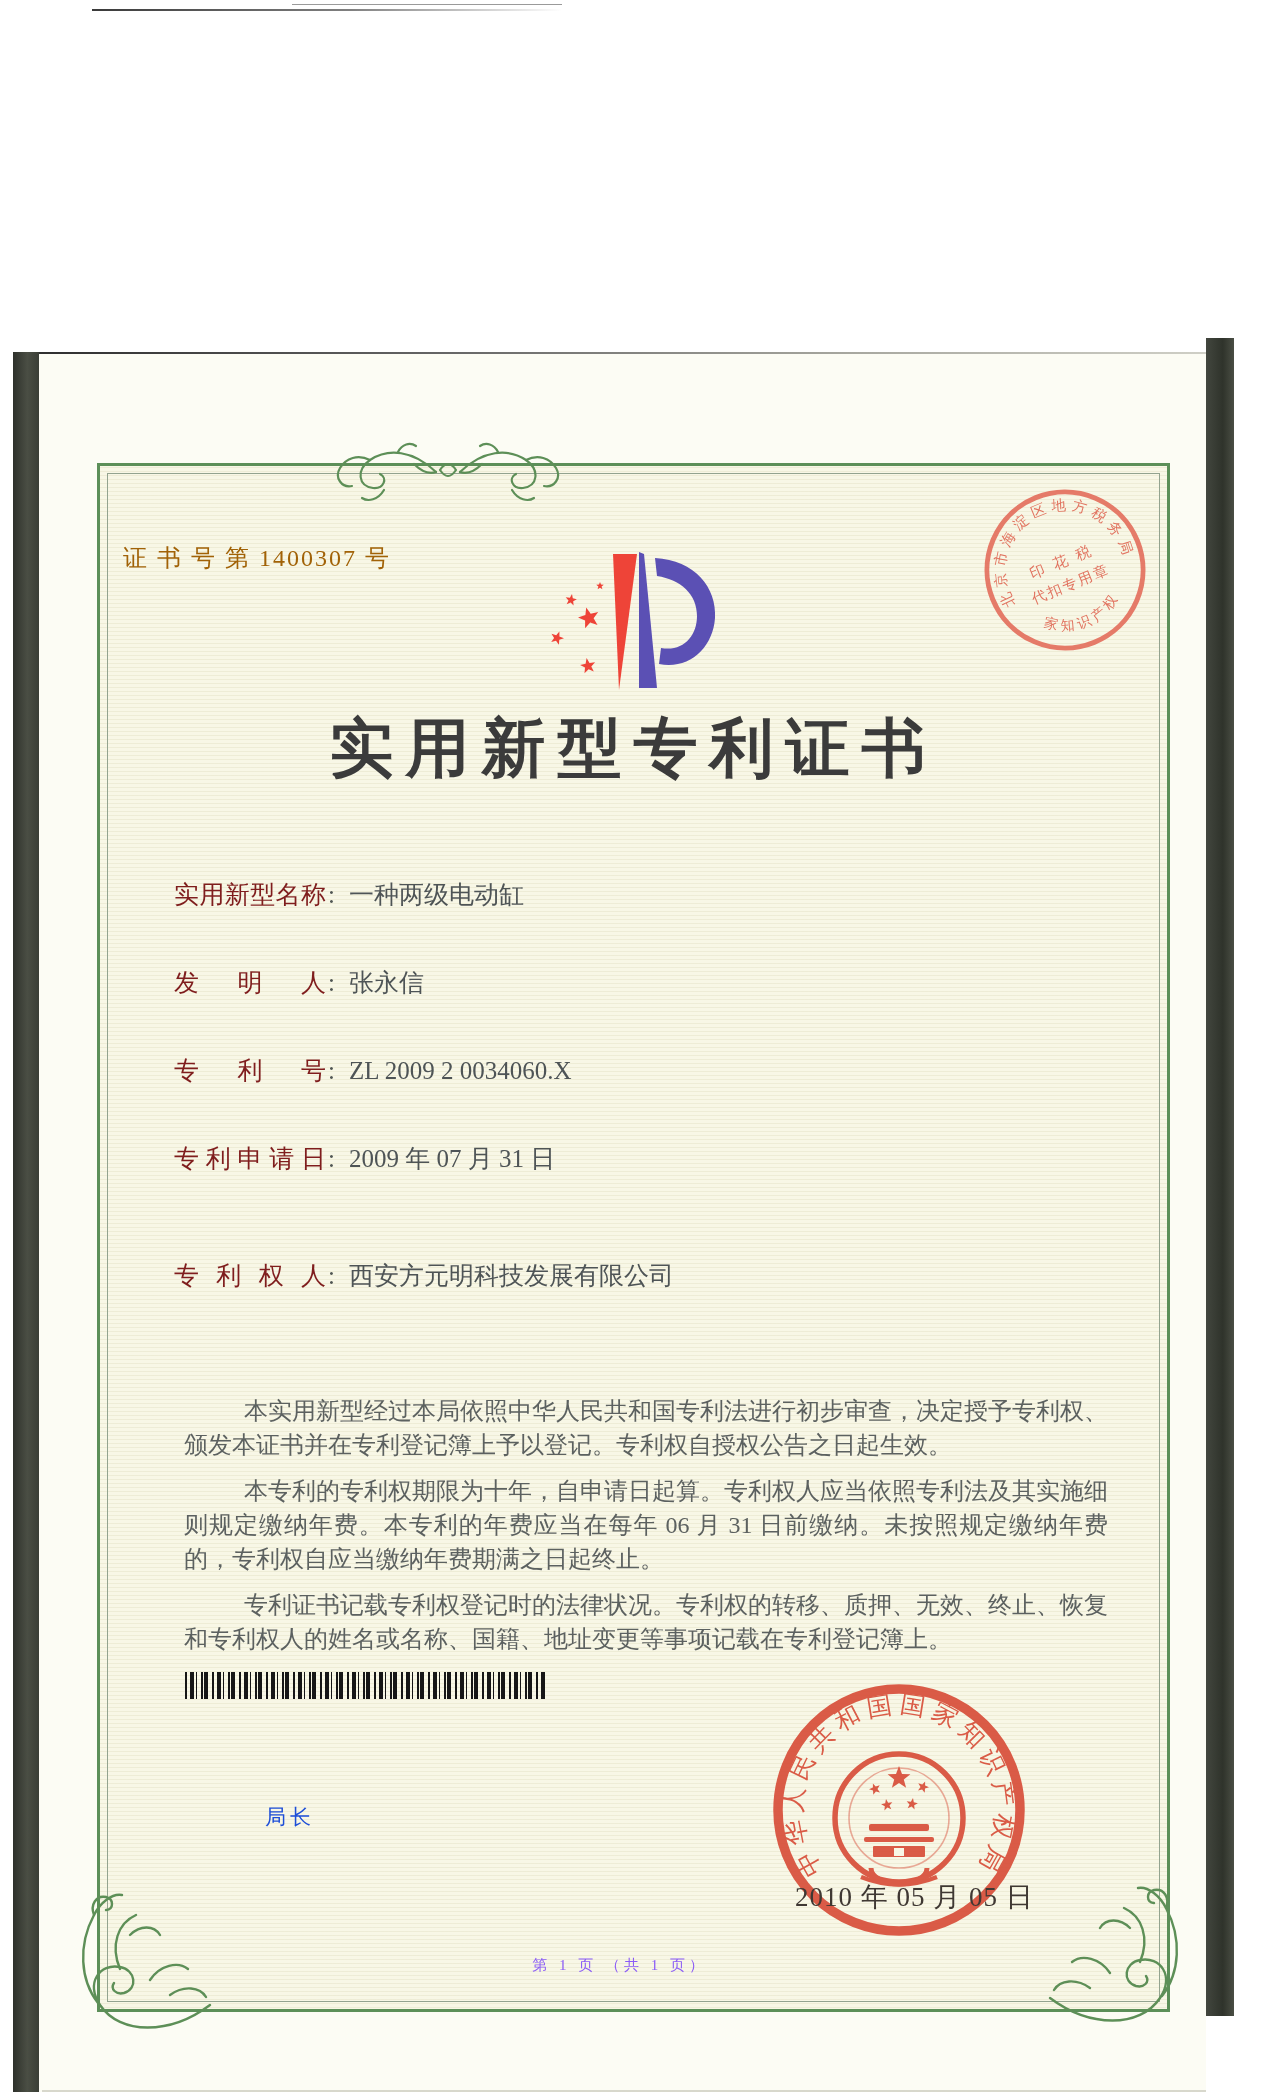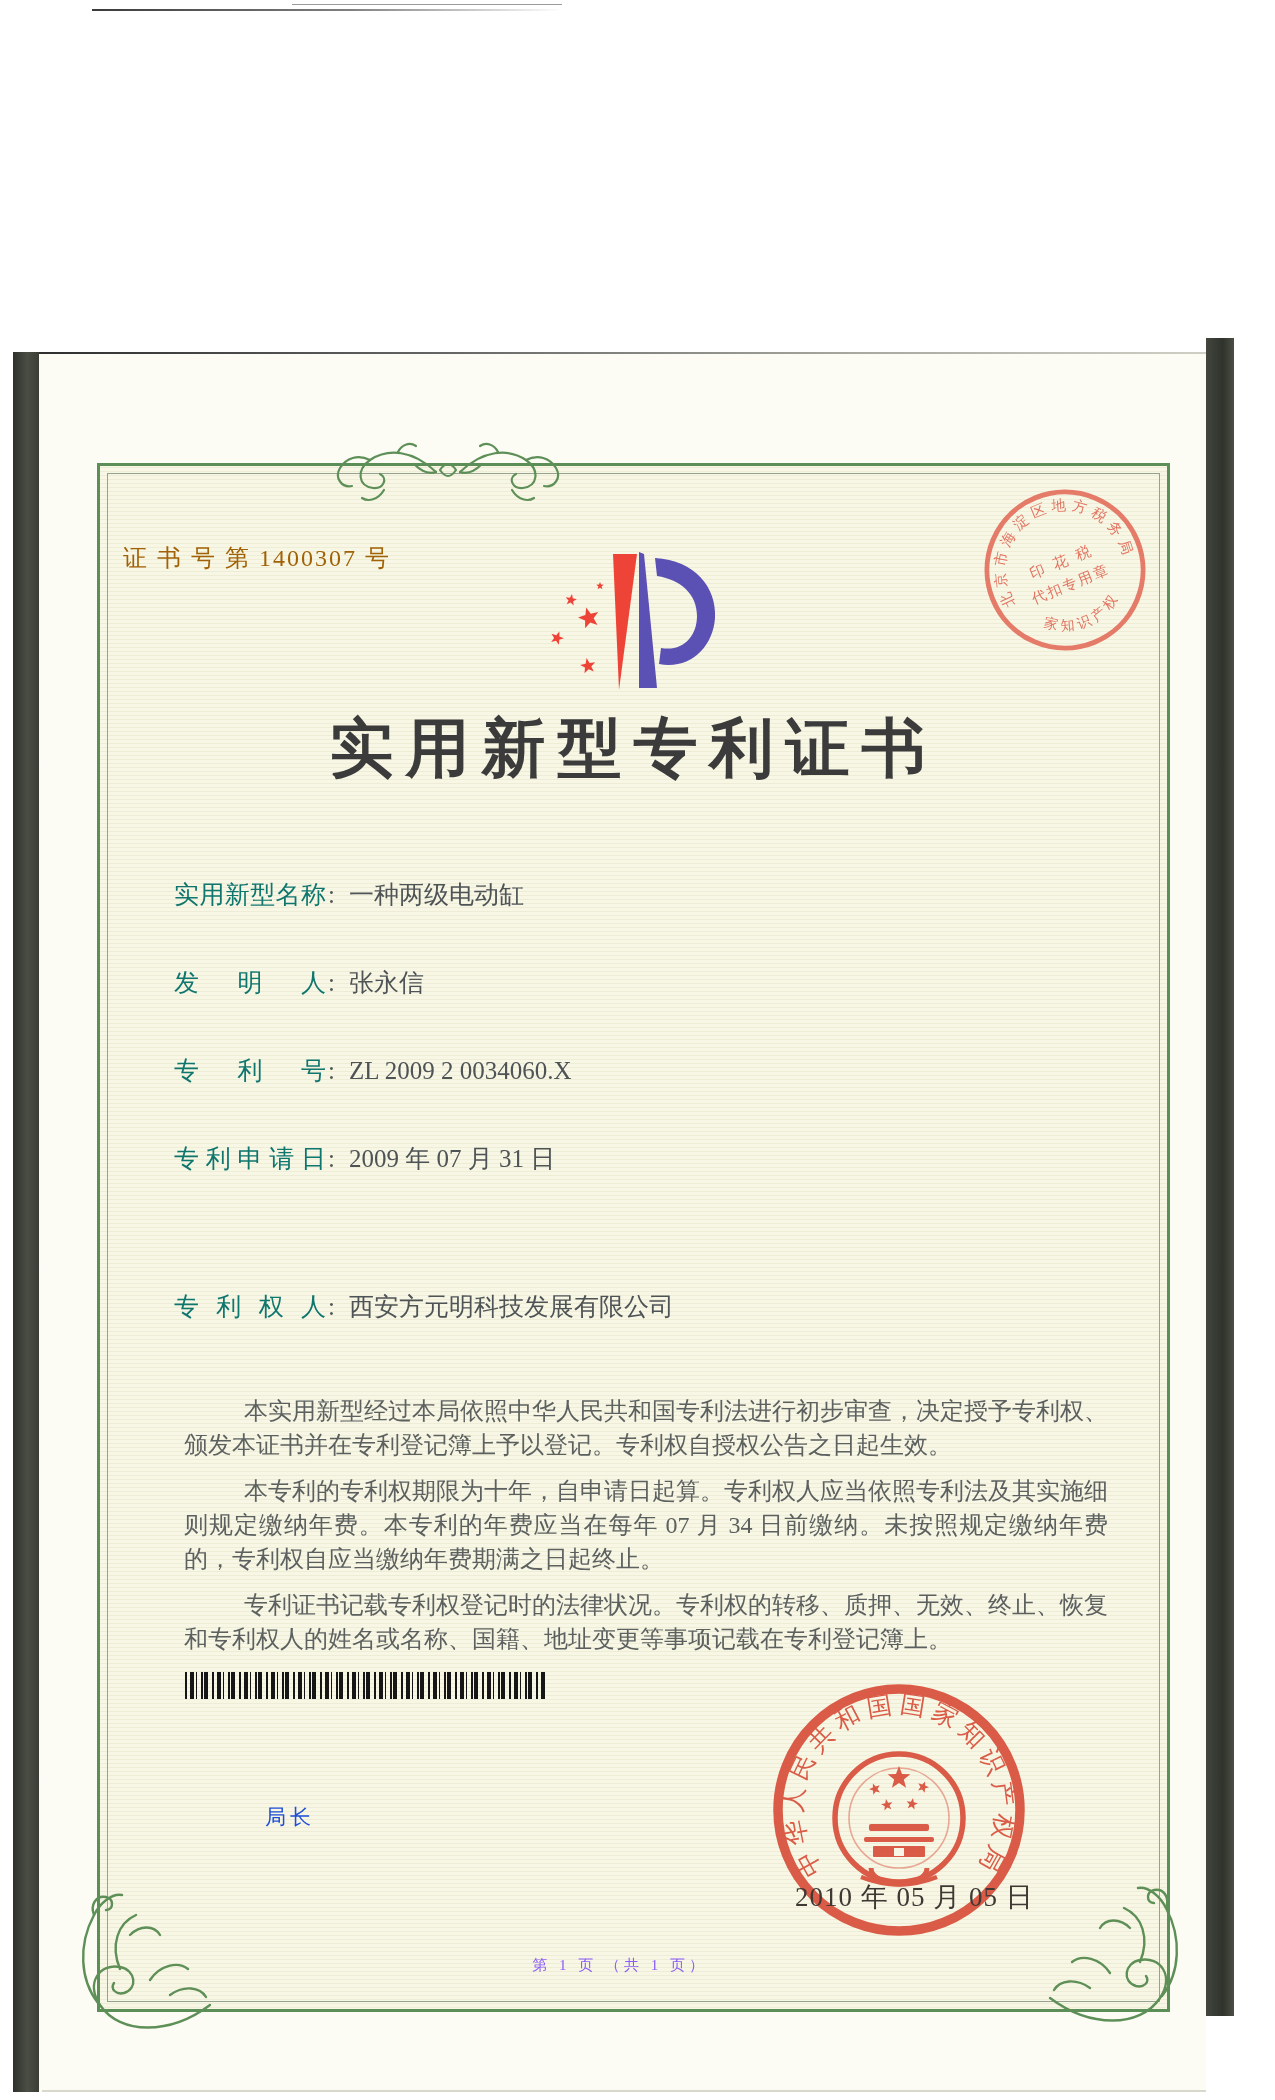--- a/index.html
+++ b/index.html
@@ -26,21 +26,21 @@
   .frame-fill{left:97px;top:463px;width:1073px;height:1549px;background:#f8f7e6;
     background-image:repeating-linear-gradient(0deg,rgba(214,212,178,.30) 0 1px,rgba(0,0,0,0) 1px 4px);}
   .frame-outer{left:97px;top:463px;width:1067px;height:1543px;border:3px solid #5c8f58;}
   .frame-inner{left:107px;top:473px;width:1051px;height:1527px;border:1px solid #93a38f;}
 
   
   .cert-number{left:123px;top:542px;font-size:24px;letter-spacing:2px;color:#a16207;}
   .title{left:97px;top:705px;width:1073px;text-align:center;font-size:64px;font-weight:700;
     letter-spacing:12px;color:#3b3b3b;}
   .field{left:174px;height:32px;font-size:25px;color:#4e5456;white-space:nowrap;}
-  .flabel{display:inline-block;width:152px;text-align:justify;text-align-last:justify;color:#0f766e;}
+  .flabel{display:inline-block;width:152px;text-align:justify;text-align-last:justify;color:#7f1d1d;}
   .fcolon{margin:0 14px 0 2px;color:#515754;}
   .body-text{left:172px;top:1382px;width:948px;color:#5c6160;}
   .body-text p{margin:12px;font-size:24px;line-height:34px;text-align:justify;text-indent:2.5em;}
 
   .barcode{left:185px;top:1672px;width:360px;height:27px;
     background:repeating-linear-gradient(90deg,
       #161616 0 2px,rgba(0,0,0,0) 2px 5px,
       #161616 5px 9px,rgba(0,0,0,0) 9px 11px,
       #161616 11px 12px,rgba(0,0,0,0) 12px 16px,
       #161616 16px 18px,rgba(0,0,0,0) 18px 19px,
@@ -161,28 +161,28 @@
   </div>
   <div class="abs field" style="top:966px">
     <span class="flabel">发明人</span><span class="fcolon">:</span><span class="fvalue">张永信</span>
   </div>
   <div class="abs field" style="top:1054px">
     <span class="flabel">专利号</span><span class="fcolon">:</span><span class="fvalue">ZL 2009 2 0034060.X</span>
   </div>
   <div class="abs field" style="top:1142px">
     <span class="flabel">专利申请日</span><span class="fcolon">:</span><span class="fvalue">2009 年 07 月 31 日</span>
   </div>
-  <div class="abs field" style="top:1290px">
+  <div class="abs field" style="top:1259px">
     <span class="flabel">专利权人</span><span class="fcolon">:</span><span class="fvalue">西安方元明科技发展有限公司</span>
   </div>
 
   
   <div class="abs body-text">
     <p>本实用新型经过本局依照中华人民共和国专利法进行初步审查，决定授予专利权、颁发本证书并在专利登记簿上予以登记。专利权自授权公告之日起生效。</p>
-    <p>本专利的专利权期限为十年，自申请日起算。专利权人应当依照专利法及其实施细则规定缴纳年费。本专利的年费应当在每年 07 月 34 日前缴纳。未按照规定缴纳年费的，专利权自应当缴纳年费期满之日起终止。</p>
+    <p>本专利的专利权期限为十年，自申请日起算。专利权人应当依照专利法及其实施细则规定缴纳年费。本专利的年费应当在每年 06 月 31 日前缴纳。未按照规定缴纳年费的，专利权自应当缴纳年费期满之日起终止。</p>
     <p>专利证书记载专利权登记时的法律状况。专利权的转移、质押、无效、终止、恢复和专利权人的姓名或名称、国籍、地址变更等事项记载在专利登记簿上。</p>
   </div>
 
   
   <div class="abs barcode"></div>
 
   
   <div class="abs sig-title">局长</div>
   <svg style="left:350px;top:1742px" width="280" height="125" viewBox="0 0 280 125">
     </svg><span class="visually-hidden">田力普</span>

